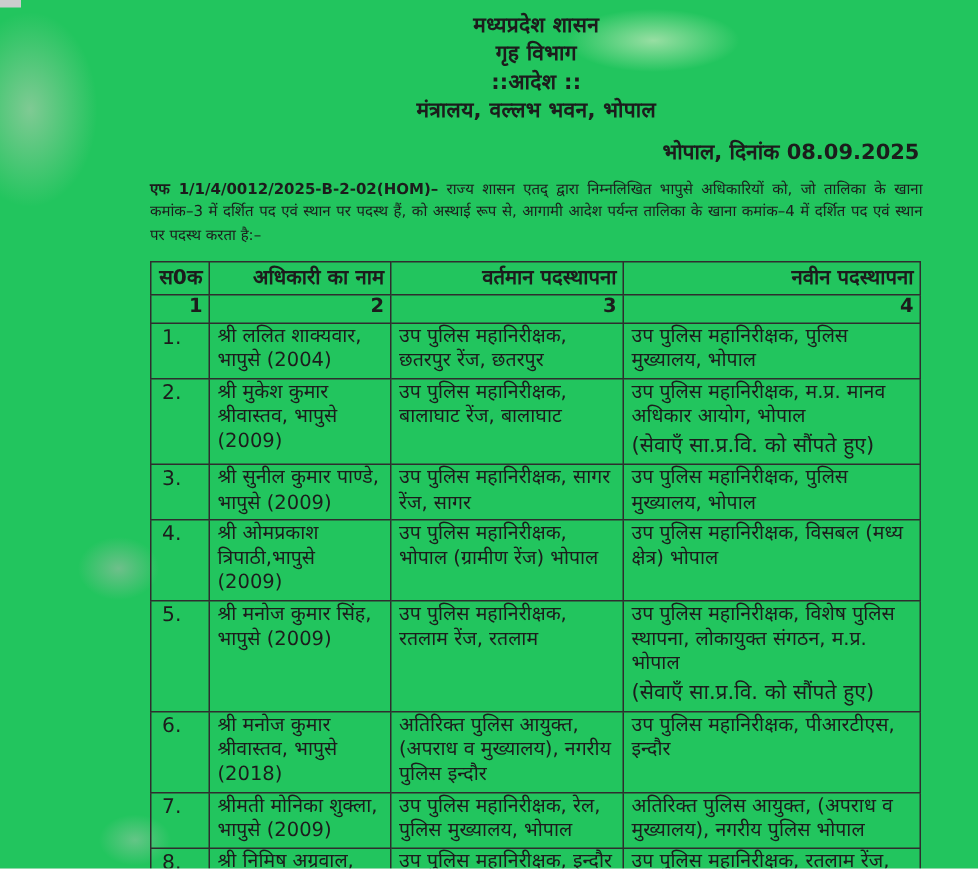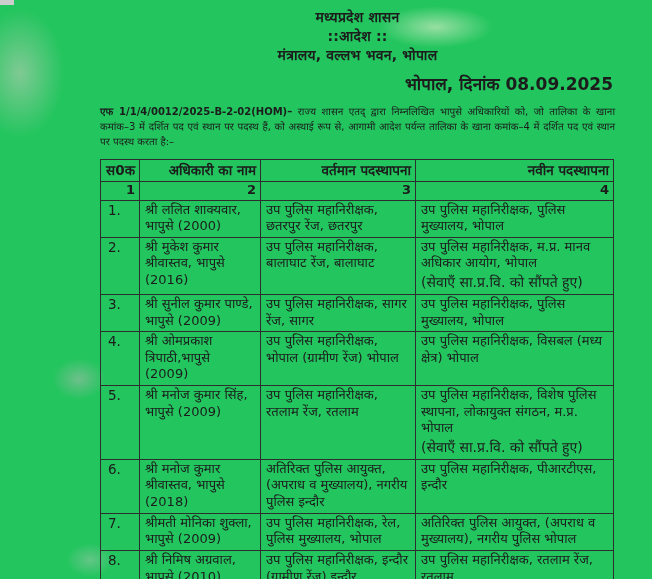--- a/index.html
+++ b/index.html
@@ -16,21 +16,21 @@
   .a-warm-tint   { left:378px; top:6px; width:115px; height:42px;
                    background:radial-gradient(closest-side, rgba(248,243,219,0.55), rgba(248,243,219,0)); }
   .a-left-gray   { left:52px; top:358px; width:54px; height:42px;
                    background:radial-gradient(closest-side, rgba(186,186,183,0.5), rgba(186,186,183,0)); }
   .a-bottom-gray { left:66px; top:543px; width:48px; height:34px;
                    background:radial-gradient(closest-side, rgba(198,198,195,0.4), rgba(198,198,195,0)); }
 
   .content { position:absolute; left:100px; top:8px; width:515px; }
 
   .doc-header { text-align:center; font-weight:bold; font-size:14px; line-height:1.36; letter-spacing:0.2px; }
-  .place-date { text-align:right; font-weight:bold; font-size:17px; margin-top:7px; padding-right:2px; }
+  .place-date { text-align:right; font-weight:bold; font-size:14px; margin-top:7px; padding-right:2px; }
 
   .intro { font-size:10px; line-height:1.52; text-align:justify; margin:9px 0 0 0; }
   .intro .ref { font-weight:bold; }
 
   table.order-table {
     border-collapse:collapse; table-layout:fixed;
     width:513px; margin-top:9px; font-size:13px; line-height:1.28;
   }
   .order-table th, .order-table td {
     border:1.6px solid #2e2e2e; padding:1px 5px 2px 5px;
@@ -50,20 +50,21 @@
   <div class="artifact a-top-strip"></div>
   <div class="artifact a-pink-smudge"></div>
   <div class="artifact a-warm-tint"></div>
   <div class="artifact a-left-gray"></div>
   <div class="artifact a-bottom-gray"></div>
 
   <div class="content">
 
     <div class="doc-header">
       <div>मध्यप्रदेश शासन</div>
+      <div>गृह विभाग</div>
       <div>::आदेश ::</div>
       <div>मंत्रालय, वल्लभ भवन, भोपाल</div>
     </div>
 
     <div class="place-date">भोपाल, दिनांक 08.09.2025</div>
 
     <p class="intro"><span class="ref">एफ 1/1/4/0012/2025-B-2-02(HOM)–</span><span> राज्य शासन एतद् द्वारा निम्नलिखित भापुसे अधिकारियों को, जो तालिका के खाना कमांक–3 में दर्शित पद एवं स्थान पर पदस्थ हैं, को अस्थाई रूप से, आगामी आदेश पर्यन्त तालिका के खाना कमांक–4 में दर्शित पद एवं स्थान पर पदस्थ करता है:–</span></p>
 
     <table class="order-table">
       <colgroup>
@@ -82,27 +83,27 @@
         <tr class="numrow">
           <th>1</th>
           <th>2</th>
           <th>3</th>
           <th>4</th>
         </tr>
       </thead>
       <tbody id="table-body">
           <tr>
             <td class="sno">1.</td>
-            <td>श्री ललित शाक्यवार, भापुसे (2000)</td>
+            <td>श्री ललित शाक्यवार, भापुसे (2004)</td>
             <td>उप पुलिस महानिरीक्षक, छतरपुर रेंज, छतरपुर</td>
             <td><span>उप पुलिस महानिरीक्षक, पुलिस मुख्यालय, भोपाल</span></td>
           </tr>
           <tr>
             <td class="sno">2.</td>
-            <td>श्री मुकेश कुमार श्रीवास्तव, भापुसे (2016)</td>
+            <td>श्री मुकेश कुमार श्रीवास्तव, भापुसे (2009)</td>
             <td>उप पुलिस महानिरीक्षक, बालाघाट रेंज, बालाघाट</td>
             <td><span>उप पुलिस महानिरीक्षक, म.प्र. मानव अधिकार आयोग, भोपाल</span><div class="note">(सेवाएँ सा.प्र.वि. को सौंपते हुए)</div></td>
           </tr>
           <tr>
             <td class="sno">3.</td>
             <td>श्री सुनील कुमार पाण्डे, भापुसे (2009)</td>
             <td>उप पुलिस महानिरीक्षक, सागर रेंज, सागर</td>
             <td><span>उप पुलिस महानिरीक्षक, पुलिस मुख्यालय, भोपाल</span></td>
           </tr>
           <tr>

